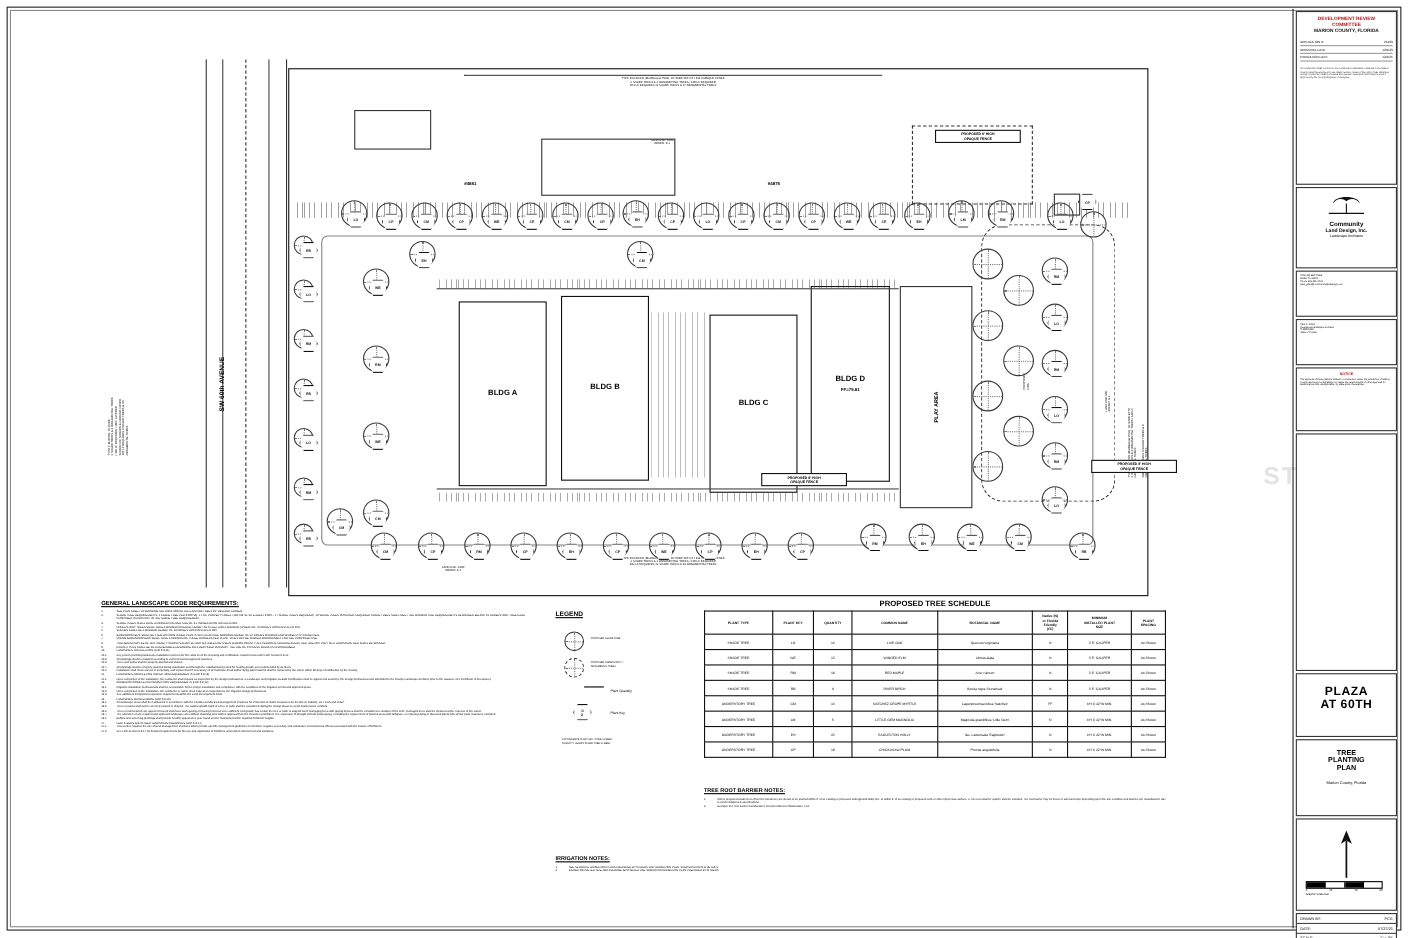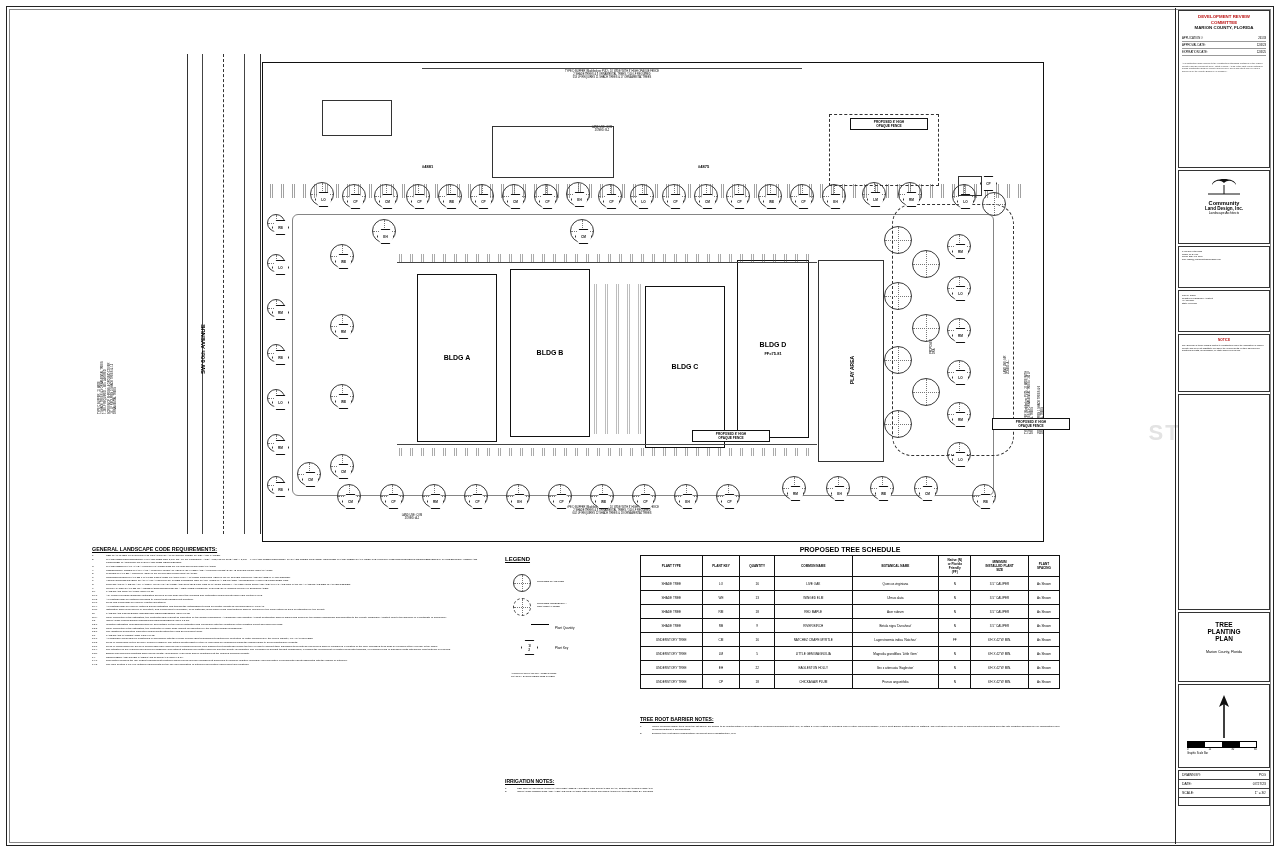--- a/index.html
+++ b/index.html
@@ -652,20 +652,24 @@
       <div class="xtiny">State of Florida</div>
     </div>
 
     <div class="tbox" style="height:50px;padding:3px;">
       <div class="ctr b" style="font-size:3.2px;color:#b11;">NOTICE</div>
       <div class="xtiny" style="margin-top:2px;">The approval of these plans is limited to construction under the jurisdiction of Marion County and does not substitute nor waive the requirements of other agencies for additional permits, as applicable, by state and/or federal law.</div>
     </div>
 
     <div class="tbox" style="height:214px;"></div>
 
+    <div class="tbox ctr" style="height:46px;padding-top:10px;">
+      <div class="b" style="font-size:11px;letter-spacing:.5px;">PLAZA</div>
+      <div class="b" style="font-size:11px;letter-spacing:.5px;">AT 60TH</div>
+    </div>
 
     <div class="tbox ctr" style="height:60px;padding-top:8px;">
       <div class="b" style="font-size:6.5px;">TREE</div>
       <div class="b" style="font-size:6.5px;">PLANTING</div>
       <div class="b" style="font-size:6.5px;">PLAN</div>
       <div style="font-size:3.6px;margin-top:8px;">Marion County, Florida</div>
     </div>
 
     <div class="tbox" style="height:82px;position:relative;">
       <svg class="arrow" viewBox="0 0 18 48">

